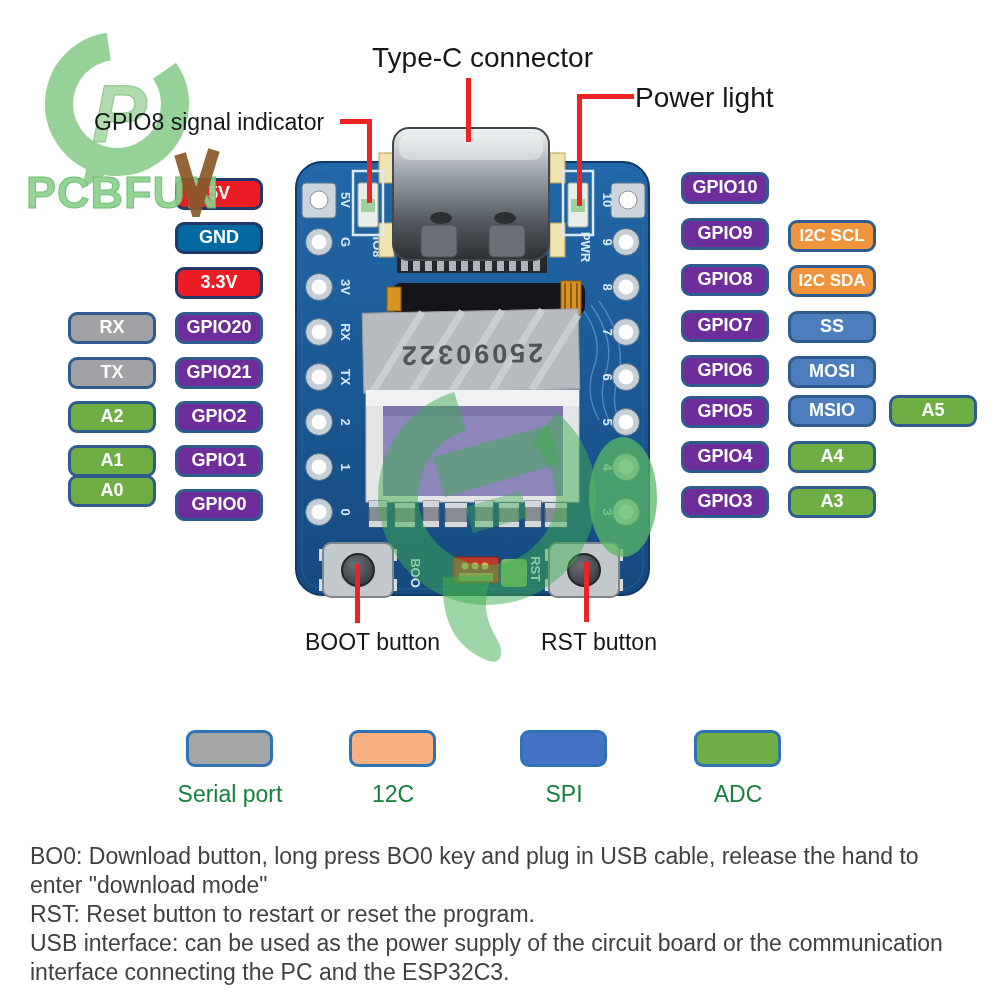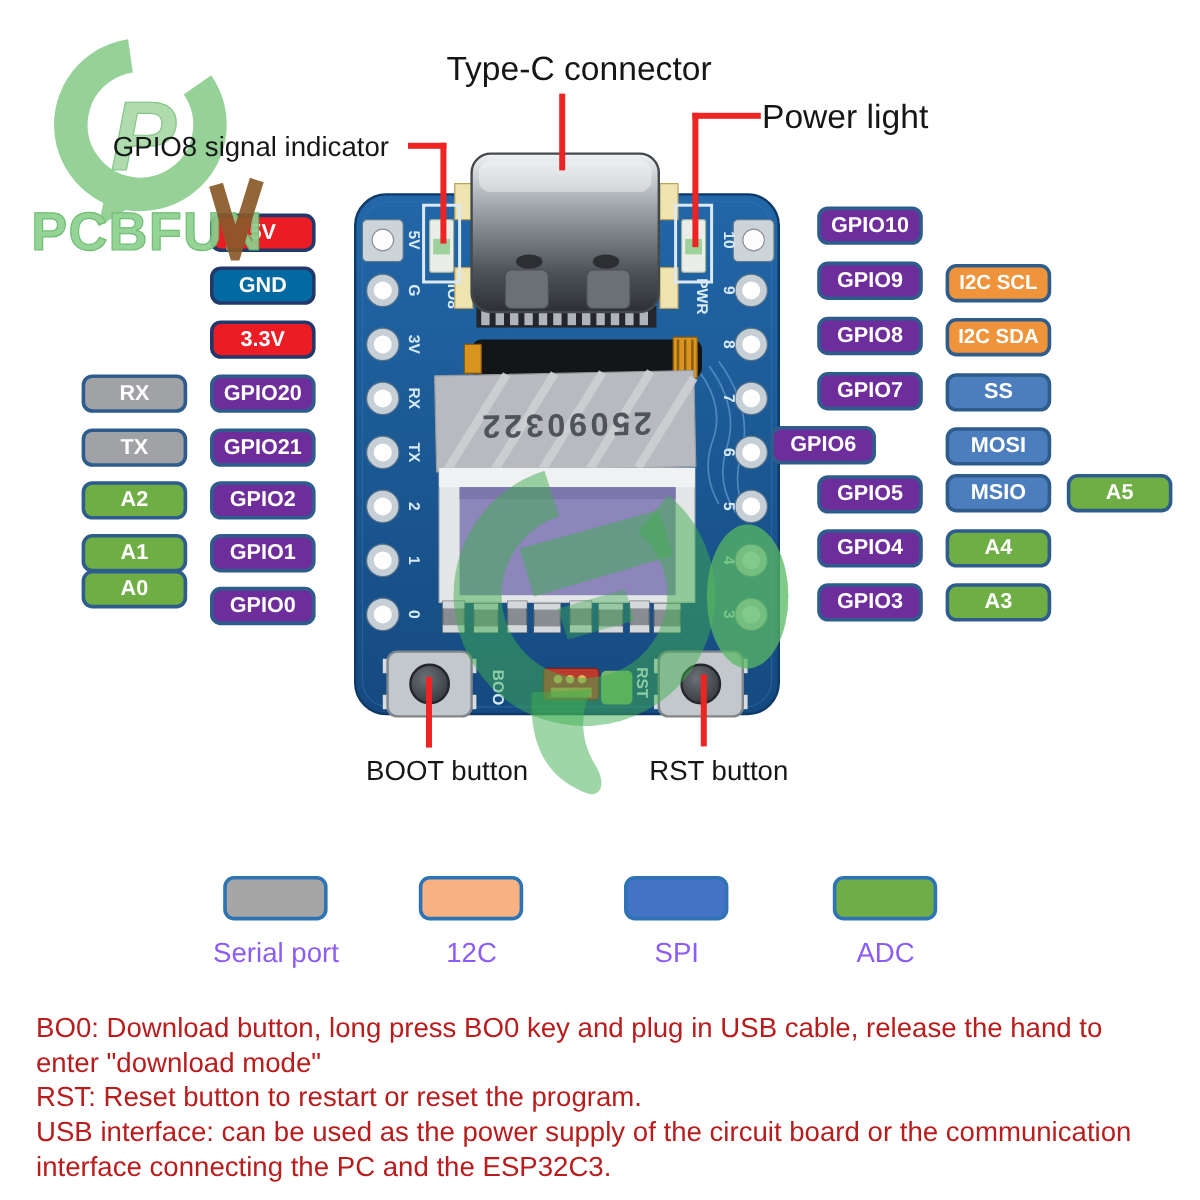--- a/index.html
+++ b/index.html
@@ -17,23 +17,23 @@
   .bg-orange{background:#f0943c}
   .callout{position:absolute;color:#161616;font-size:23px;font-weight:500;white-space:nowrap;z-index:8}
   .rline{position:absolute;background:#ee2424;z-index:7}
   .legend-swatch{position:absolute;width:87px;height:37px;border:3px solid #2e74b5;border-radius:9px;
                  box-sizing:border-box;top:730px}
   .sw-gray{background:#a6a6a6}
   .sw-orange{background:#f8b183}
   .sw-blue{background:#4472c4}
   .sw-green{background:#70ad47}
   .legend-label{position:absolute;width:160px;top:781px;text-align:center;font-size:23px;
-                color:#8b5cf6;font-weight:500}
+                color:#15803d;font-weight:500}
   .notes{position:absolute;left:30px;top:842px;width:940px;font-size:23px;line-height:29px;
-         color:#b91c1c;font-weight:500}
+         color:#404040;font-weight:500}
   .notes p{margin:0}
   #board-svg{position:absolute;left:293px;top:125px;z-index:2}
   #logo-svg{position:absolute;left:12px;top:12px;z-index:6}
 </style>
 </head>
 <body>
 
 <svg id="logo-svg" width="225" height="205" viewBox="0 0 225 205">
   <g opacity="0.92">
     <circle cx="105" cy="92" r="58" fill="none" stroke="#8ecf90" stroke-width="28" stroke-dasharray="300 64" transform="rotate(-35 105 92)"></circle>
@@ -323,21 +323,21 @@
 <div class="badge bg-gray" style="left:68px;top:312px">RX</div>
 <div class="badge bg-gray" style="left:68px;top:357px">TX</div>
 <div class="badge bg-green" style="left:68px;top:401px">A2</div>
 <div class="badge bg-green" style="left:68px;top:445px">A1</div>
 <div class="badge bg-green" style="left:68px;top:475px">A0</div>
 
 <div class="badge bg-purple" style="left:681px;top:172px">GPIO10</div>
 <div class="badge bg-purple" style="left:681px;top:218px">GPIO9</div>
 <div class="badge bg-purple" style="left:681px;top:264px">GPIO8</div>
 <div class="badge bg-purple" style="left:681px;top:310px">GPIO7</div>
-<div class="badge bg-purple" style="left:642px;top:355px">GPIO6</div>
+<div class="badge bg-purple" style="left:681px;top:355px">GPIO6</div>
 <div class="badge bg-purple" style="left:681px;top:396px">GPIO5</div>
 <div class="badge bg-purple" style="left:681px;top:441px">GPIO4</div>
 <div class="badge bg-purple" style="left:681px;top:486px">GPIO3</div>
 
 <div class="badge bg-orange" style="left:788px;top:220px;font-size:17px">I2C SCL</div>
 <div class="badge bg-orange" style="left:788px;top:265px;font-size:17px">I2C SDA</div>
 <div class="badge bg-blue" style="left:788px;top:311px">SS</div>
 <div class="badge bg-blue" style="left:788px;top:356px">MOSI</div>
 <div class="badge bg-blue" style="left:788px;top:395px">MSIO</div>
 <div class="badge bg-green" style="left:788px;top:441px">A4</div>

